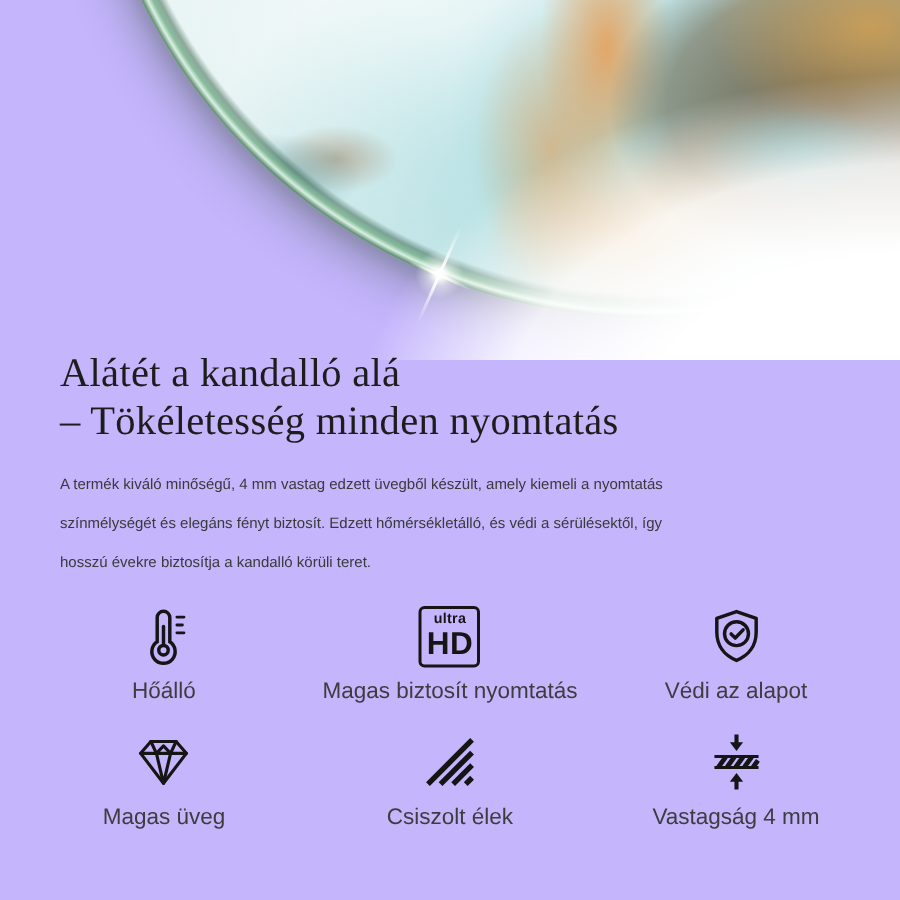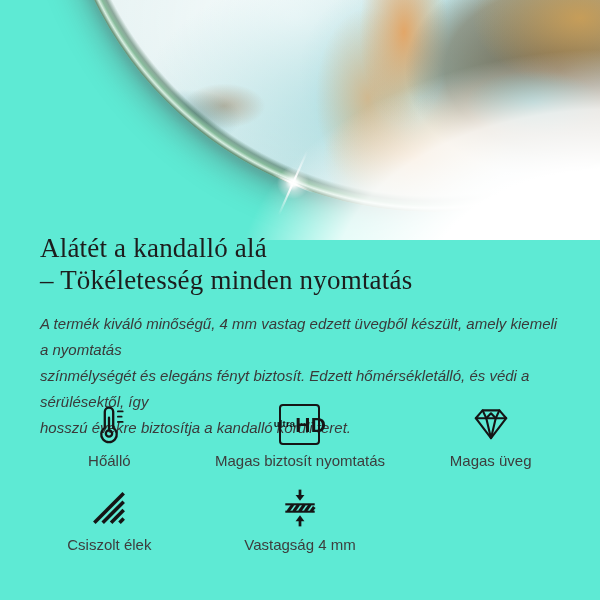--- a/index.html
+++ b/index.html
@@ -1,16 +1,16 @@
 <!DOCTYPE html>
 <html><head>
 <meta charset="utf-8">
 <style>
   html,body{margin:0;padding:0;background:#fff;}
-  .page{position:relative;width:600px;height:600px;background:#5eead4;overflow:hidden;
+  .page{position:relative;width:600px;height:600px;background:#c4b5fd;overflow:hidden;
         font-family:"Liberation Sans",sans-serif;color:#3c3c3c;}
 
   
   .hero{position:absolute;left:0;top:0;width:600px;height:240px;overflow:hidden;}
   .disc{position:absolute;left:56px;top:-542px;width:754px;height:754px;border-radius:50%;
     box-shadow:-10px 16px 28px -4px rgba(88,100,102,.38),-3px 7px 10px -2px rgba(88,100,102,.25);
     background:
       radial-gradient(circle, rgba(0,0,0,0) 360px, rgba(47,92,66,0) 361px, rgba(47,92,66,.50) 366px, rgba(132,186,152,.95) 370px, rgba(216,240,226,.95) 373px, rgba(96,140,112,.9) 376px, rgba(96,140,112,.9) 377px),
       radial-gradient(150px 95px at 524px 560px, rgba(209,161,84,.85), rgba(209,161,84,0) 72%),
       radial-gradient(95px 45px at 478px 645px, rgba(64,160,166,.75), rgba(64,160,166,0) 72%),
@@ -34,31 +34,31 @@
   .sparkle::before{transform:translateX(-50%) rotate(24deg);}
   .sparkle::after{transform:translateX(-50%) rotate(114deg);height:64%;top:18%;}
   .hero-fade{position:absolute;inset:0;pointer-events:none;
     background:radial-gradient(480px 300px at 102% 118%, #ffffff 38%, rgba(255,255,255,.85) 58%, rgba(255,255,255,0) 78%);}
 
   
   .title{position:absolute;left:40px;top:232px;
     font-family:"Liberation Serif","DejaVu Serif",serif;font-weight:400;
     font-size:27px;line-height:32px;color:#1d1d1d;letter-spacing:.2px;}
   .description{position:absolute;left:40px;top:311px;width:520px;
-    font-size:15px;line-height:26px;color:#3a3a3a;font-style:italic;}
+    font-size:10px;line-height:26px;color:#3a3a3a;}
 
   
   .features{position:absolute;left:14px;top:398px;width:572px;
     display:grid;grid-template-columns:repeat(3,1fr);row-gap:14px;}
   .feature{display:flex;flex-direction:column;align-items:center;}
   .feature .icon-wrap{height:52px;display:flex;align-items:center;justify-content:center;}
   .feature .label{margin-top:3px;font-size:15px;color:#3d3d3d;line-height:15px;text-align:center;}
   .icon{display:block;}
   .uhd-box{width:37px;height:37px;border:2.4px solid #151515;border-radius:4px;
-    display:flex;flex-direction:row;align-items:center;justify-content:center;
+    display:flex;flex-direction:column;align-items:center;justify-content:center;
     color:#151515;line-height:1;}
   .uhd-top{font-size:9.5px;font-weight:700;letter-spacing:.2px;}
   .uhd-bottom{font-size:21px;font-weight:800;margin-top:1px;letter-spacing:.3px;}
 </style>
 </head>
 <body>
 
 <div class="page">
 
   <div class="hero">
@@ -95,20 +95,30 @@
     <div class="feature">
       <div class="icon-wrap">
         <div class="uhd-box">
           <span class="uhd-top">ultra</span>
           <span class="uhd-bottom">HD</span>
         </div>
       </div>
       <div class="label">Magas biztosít nyomtatás</div>
     </div>
 
+    <div class="feature">
+      <div class="icon-wrap">
+        <svg class="icon" width="42" height="42" viewBox="0 0 40 40" fill="none" stroke="#151515" stroke-width="2.2" stroke-linecap="round" stroke-linejoin="round">
+          <path d="M20,4.5 L32.5,8.8 V17.5 C32.5,26.5 27.3,32.6 20,35.5 C12.7,32.6 7.5,26.5 7.5,17.5 V8.8 Z"></path>
+          <circle cx="20" cy="18.5" r="7.6"></circle>
+          <path d="M16.6,18.7 l2.6,2.6 5,-5.2"></path>
+        </svg>
+      </div>
+      <div class="label">Védi az alapot</div>
+    </div>
 
     <div class="feature">
       <div class="icon-wrap">
         <svg class="icon" width="42" height="42" viewBox="0 0 40 40" fill="none" stroke="#151515" stroke-width="2" stroke-linecap="round" stroke-linejoin="round">
           <path d="M12,7 H28 L34.5,14.5 L20,33.5 L5.5,14.5 Z"></path>
           <path d="M5.5,14.5 H34.5"></path>
           <path d="M12,7 L15.5,14.5 L20,33.5 M28,7 L24.5,14.5 L20,33.5"></path>
           <path d="M15.5,14.5 L20,9.8 L24.5,14.5"></path>
         </svg>
       </div>

